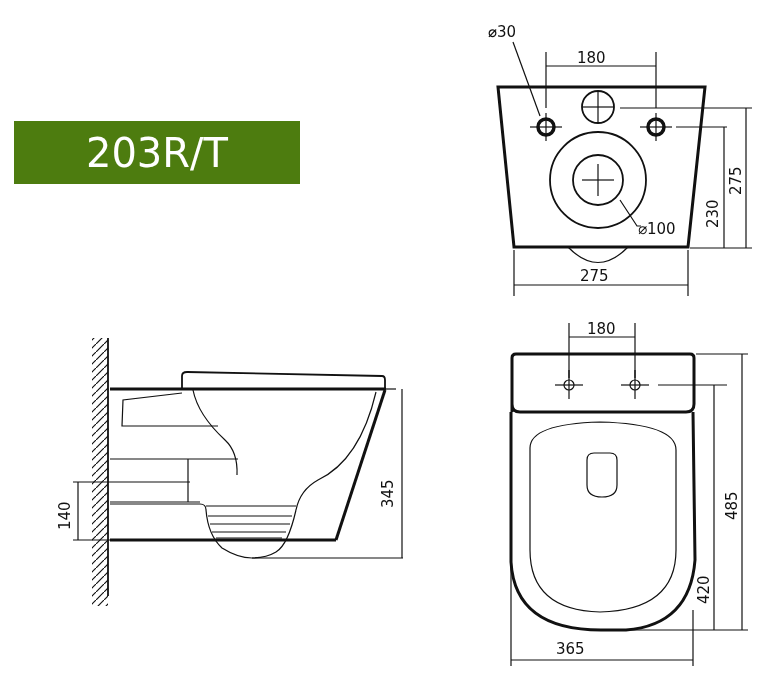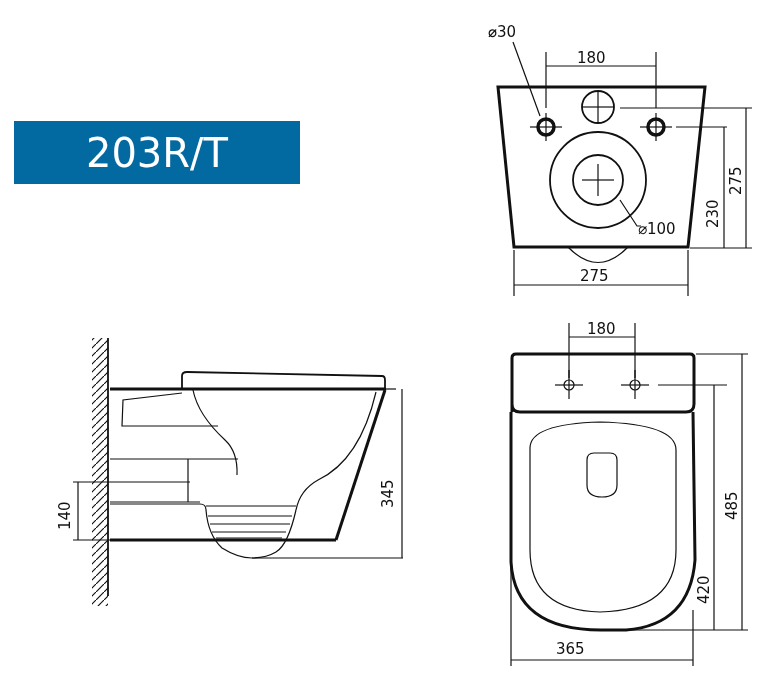--- a/index.html
+++ b/index.html
@@ -1,20 +1,20 @@
 <!DOCTYPE html>
 <html><head>
   <meta charset="utf-8">
   <style>
     html, body { margin: 0; padding: 0; background: #ffffff; }
     body { width: 764px; height: 698px; position: relative; overflow: hidden;
            font-family: "DejaVu Sans", sans-serif; }
     #drawing { position: absolute; left: 0; top: 0; }
     .model-badge { position: absolute; left: 14px; top: 121px; width: 286px; height: 63px;
-                   background: #0369a1; color: #ffffff; display: flex; align-items: center;
+                   background: #4d7c0f; color: #ffffff; display: flex; align-items: center;
                    justify-content: center; font-size: 40px; letter-spacing: 0px;
                    font-family: "DejaVu Sans", sans-serif; }
     .dim { font-family: "DejaVu Sans", sans-serif; font-size: 15px; fill: #111; }
     .thin { stroke: #111; stroke-width: 1.2; fill: none; }
     .mid  { stroke: #111; stroke-width: 1.8; fill: none; }
     .thick{ stroke: #111; stroke-width: 3; fill: none; }
   </style>
 </head>
 <body>
 

